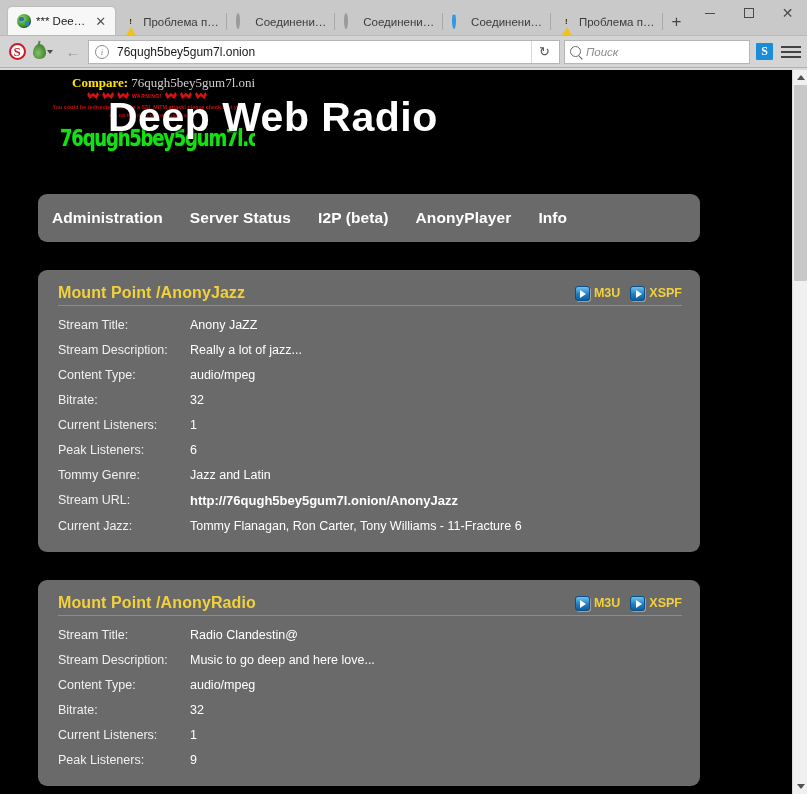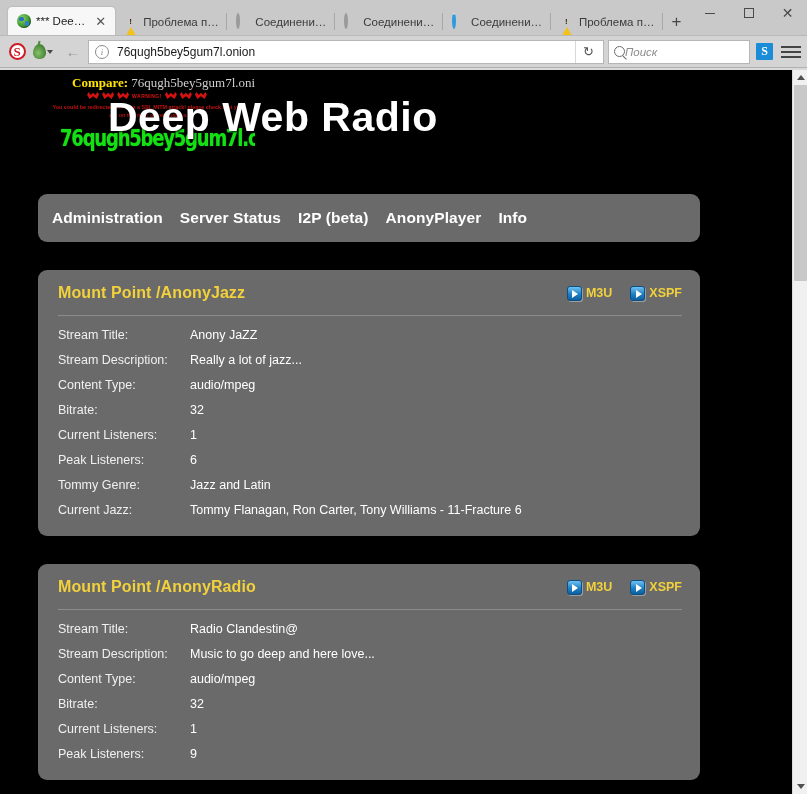--- a/index.html
+++ b/index.html
@@ -150,22 +150,22 @@
   .urltext {
     flex: 1; font-size: 12px; color: #1a1a1a; padding-left: 8px;
     white-space: nowrap; overflow: hidden;
   }
   .reload {
     width: 26px; height: 22px; display:flex;align-items:center;justify-content:center;
     border-left: 1px solid #d8d8d8; color: #555; font-size: 13px;
   }
 
   .searchbar {
-    width: 142px; height: 24px; background: #fff; border: 1px solid #b6b6b6;
-    display: flex; align-items: center; padding: 0 5px; 
+    width: 186px; height: 24px; background: #fff; border: 1px solid #b6b6b6;
+    display: flex; align-items: center; padding: 0 5px; gap: 5px;
   }
   .searchico {
     width: 11px; height: 11px; border: 1.4px solid #6b6b6b; border-radius: 50%;
     position: relative; flex: 0 0 11px;
   }
   .searchico::after {
     content:""; position:absolute; right:-3px; bottom:-2px; width:5px;height:1.4px;
     background:#6b6b6b; transform: rotate(45deg);
   }
   .searchph {
@@ -229,40 +229,40 @@
     position: absolute; left: 108px; top: 24px;
     font-size: 41px; font-weight: bold; color: #ffffff;
     letter-spacing: .5px;
     text-shadow: 1px 1px 2px rgba(0,0,0,.9);
   }
 
   
   .navpanel {
     margin: 28px 0 0 38px; width: 662px; height: 48px;
     background: #6a6a6a; border-radius: 9px;
-    display: flex; align-items: center; padding-left: 14px; gap: 17px;
+    display: flex; align-items: center; padding-left: 14px; gap: 27px;
   }
   .navitem {
     color: #fff; font-size: 15.5px; font-weight: bold;
     white-space: nowrap; letter-spacing: .1px;
   }
 
   
   .panel {
     margin: 28px 0 0 38px; width: 662px;
     background: #6a6a6a; border-radius: 9px; padding: 14px 18px 14px 20px;
   }
   .panel-head {
     display: flex; align-items: center; justify-content: space-between;
-    padding-bottom: 13px; border-bottom: 1px solid #8c8c8c;
+    padding-bottom: 3px; border-bottom: 1px solid #8c8c8c;
   }
   .mount-title {
     color: #f2d13b; font-size: 16px; font-weight: bold; letter-spacing: .1px;
   }
-  .plinks { display: flex; align-items: center; gap: 18px; }
+  .plinks { display: flex; align-items: center; gap: 10px; }
   .plink { display: flex; align-items: center; gap: 4px; }
   .playico {
     width: 15px; height: 15px; border-radius: 3px;
     background: linear-gradient(180deg, #6fc2f0 0%, #1f7fc4 55%, #0e5f9e 100%);
     border: 1px solid #0a4f86; position: relative; flex: 0 0 15px;
     box-shadow: 1px 1px 0 rgba(255,255,255,.35);
   }
   .playico::after {
     content:""; position:absolute; left: 4.5px; top: 3px;
     width:0;height:0;border-top:4px solid transparent;border-bottom:4px solid transparent;
@@ -459,20 +459,24 @@
           </tr>
           <tr>
             <td class="k">Peak Listeners:</td>
             <td class="v">6</td>
           </tr>
           <tr>
             <td class="k">Tommy Genre:</td>
             <td class="v">Jazz and Latin</td>
           </tr>
           <tr>
+            <td class="k">Stream URL:</td>
+            <td class="v bold">http://76qugh5bey5gum7l.onion/AnonyJazz</td>
+          </tr>
+          <tr>
             <td class="k">Current Jazz:</td>
             <td class="v">Tommy Flanagan, Ron Carter, Tony Williams - 11-Fracture 6</td>
           </tr>
         </tbody>
           </table>
       </div>
 
       <div class="panel">
         <div class="panel-head">
           <span class="mount-title">Mount Point /AnonyRadio</span>

